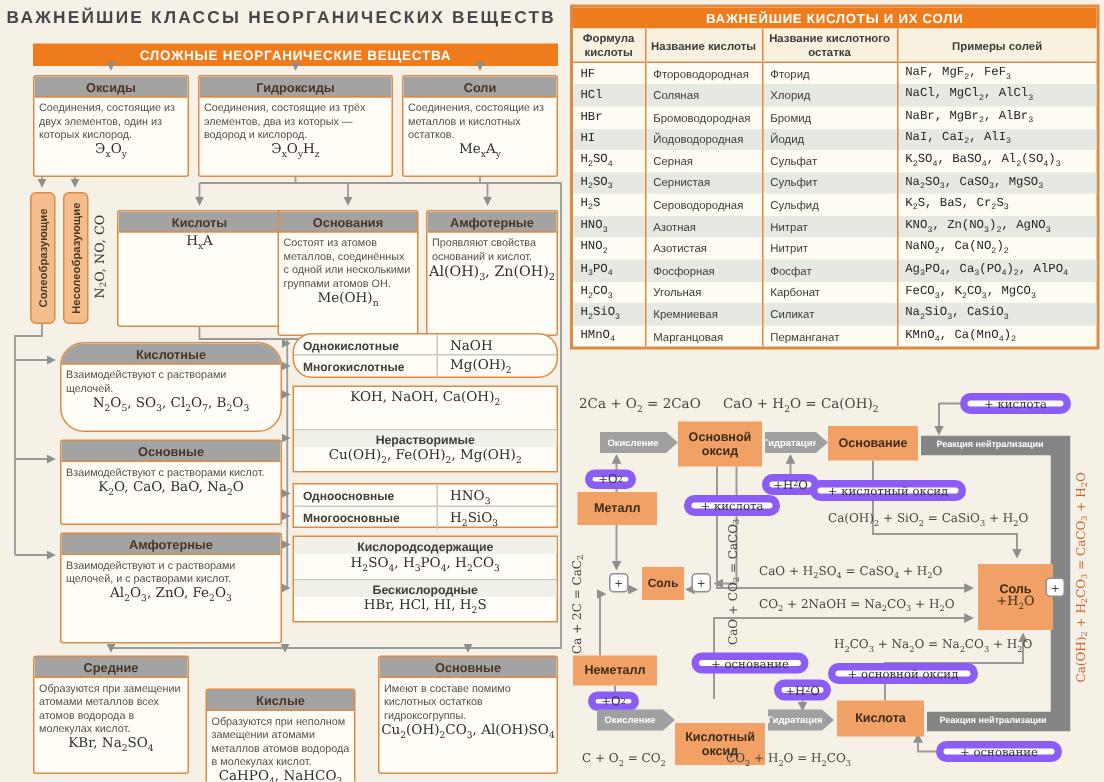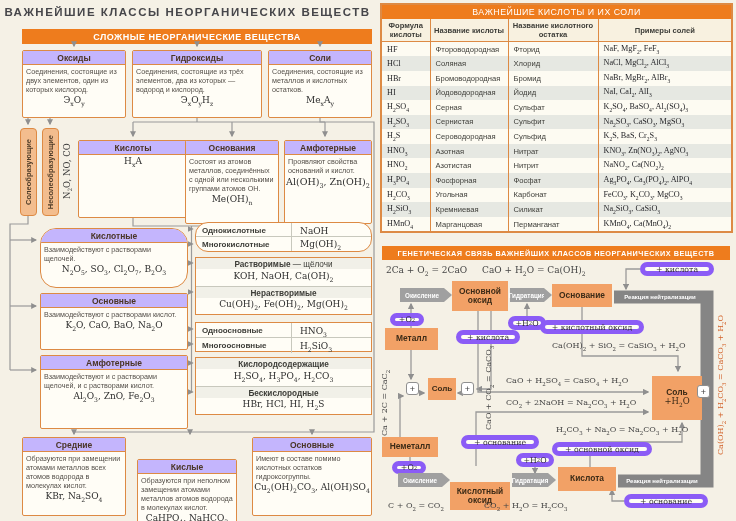--- a/index.html
+++ b/index.html
@@ -1,21 +1,21 @@
 <!DOCTYPE html>
 <html><head>
 <meta charset="utf-8">
 <style>
   * { margin:0; padding:0; box-sizing:border-box; }
   html,body { width:736px; height:521px; }
   body { position:relative; background:#f5f1e6; font-family:"Liberation Sans",sans-serif; overflow:hidden; color:#3c3c38; }
 
   
   .box { position:absolute; background:#fffdf6; border:1px solid #dd8a44; border-radius:2px; overflow:hidden; }
-  .box-hd { background:#c4b5fd; border-bottom:1px solid #dd8a44; text-align:center; font-weight:bold;
+  .box-hd { background:#a3a3a3; border-bottom:1px solid #dd8a44; text-align:center; font-weight:bold;
             font-size:8.5px; color:#4a3526; padding:1.5px 0; }
   .box-bd { font-size:7.2px; line-height:9px; color:#55504a; padding:2px 3px 0 3px; text-align:left; }
   .box-fm { font-family:"DejaVu Serif",serif; font-size:9px; color:#2e2e2e; text-align:center; padding-top:1px; }
   sub { font-size:0.68em; }
 
   .obar { position:absolute; background:#ee7c1d; color:#fff; font-weight:bold; text-align:center;
           display:flex; align-items:center; justify-content:center; letter-spacing:0.5px; }
 
   
   .vbar { position:absolute; background:#f3bd8e; border:1px solid #dd8a44; border-radius:4px;
@@ -31,29 +31,29 @@
   .grp-lbl { width:96px; font-weight:bold; font-size:8px; color:#3d3d38; padding:3px 0 0 6px; border-right:1px solid #c8c8bd; }
   .grp-val { flex:1; font-family:"DejaVu Serif",serif; font-size:9px; color:#2e2e2e; padding:2.5px 0 0 8px; }
   .grp-sec { flex:1; border-bottom:1px solid #c8c8bd; }
   .grp-sec:last-child { border-bottom:none; }
   .grp-hdr { text-align:center; font-weight:bold; font-size:8.2px; color:#3d3d38; padding-top:2px; background:#f1f0e8; }
   .grp-hdr .lt { font-weight:normal; }
   .grp-fml { text-align:center; font-family:"DejaVu Serif",serif; font-size:9px; color:#2e2e2e; padding-top:1.5px; }
 
   
   .acids { position:absolute; left:380px; top:3px; width:353px; border:2px solid #dd8a44; background:#fdfbf2; }
-  .acids-title { background:#ee7c1d; color:#fff; font-weight:normal; font-size:8.8px; text-align:center; padding:2px 0; letter-spacing:0.5px; }
+  .acids-title { background:#ee7c1d; color:#fff; font-weight:bold; font-size:8.8px; text-align:center; padding:2px 0; letter-spacing:0.5px; }
   .acids table { width:100%; border-collapse:collapse; table-layout:fixed; }
   .acids th { font-size:7.6px; font-weight:bold; color:#3d3d38; background:#f8f1e0; line-height:1.2;
               padding:2px 1px; border-bottom:1.5px solid #dd8a44; border-left:1px solid #dd8a44; vertical-align:middle; }
   .acids th:first-child { border-left:none; }
   .acids td { font-size:7.6px; color:#3d3d38; padding:1.5px 0 1.5px 5px; border-left:1px solid #dd8a44; height:14.6px; }
   .acids td:first-child { border-left:none; }
   .acids tr:nth-child(even) td { background:#e6e8e2; }
-  .acids td.fm { font-family:Liberation Serif, serif; font-size:8.2px; color:#26262a; }
+  .acids td.fm { font-family:Liberation Mono, monospace; font-size:8.2px; color:#26262a; }
 
   
   .gd { position:absolute; left:380px; top:244px; width:354px; height:277px; }
   .gd > * { position:absolute; }
   .node { background:#f2a166; color:#3c2b17; font-weight:bold; font-size:8.4px; line-height:1.12;
           display:flex; align-items:center; justify-content:center; text-align:center; }
   .garrow { background:#a0a0a0; color:#fff; font-size:6.3px; font-weight:bold;
             display:flex; align-items:center; justify-content:center; }
   .garrow::after { content:''; position:absolute; right:-8px; top:50%; margin-top:-7px;
                    border-left:8px solid #a0a0a0; border-top:7px solid transparent; border-bottom:7px solid transparent; }
@@ -177,21 +177,20 @@
       <div class="grp-val">NaOH</div>
     </div>
     <div class="grp-row">
       <div class="grp-lbl">Многокислотные</div>
       <div class="grp-val">Mg(OH)<sub>2</sub></div>
     </div>
   </div>
 
   <div class="grp" style="left:195px;top:257px;width:177px;height:58px;">
     <div class="grp-sec">
-      <div class="grp-hdr"><span>Растворимые</span><span class="lt"> — щёлочи</span></div>
       <div class="grp-fml">KOH, NaOH, Ca(OH)<sub>2</sub></div>
     </div>
     <div class="grp-sec">
       <div class="grp-hdr"><span>Нерастворимые</span></div>
       <div class="grp-fml">Cu(OH)<sub>2</sub>, Fe(OH)<sub>2</sub>, Mg(OH)<sub>2</sub></div>
     </div>
   </div>
 
   <div class="grp" style="left:195px;top:322px;width:177px;height:30px;">
     <div class="grp-row">
@@ -326,21 +325,20 @@
           <td class="fm">HMnO<sub>4</sub></td>
           <td>Марганцовая</td>
           <td>Перманганат</td>
           <td class="fm">KMnO<sub>4</sub>, Ca(MnO<sub>4</sub>)<sub>2</sub></td>
         </tr>
       </tbody>
   </table>
 </div>
 
 <div class="gd">
-  <div class="obar" style="left:2px;top:2px;width:348px;height:14px;font-size:7.3px;">ГЕНЕТИЧЕСКАЯ СВЯЗЬ ВАЖНЕЙШИХ КЛАССОВ НЕОРГАНИЧЕСКИХ ВЕЩЕСТВ</div>
 
   <svg class="lines" width="354" height="277">
     <defs>
       <marker id="b" viewBox="0 0 10 10" refX="8" refY="5" markerWidth="5" markerHeight="5" orient="auto">
         <path d="M0,0 L10,5 L0,10 z" fill="#8f8f8f"></path>
       </marker>
     </defs>
 
     <path d="M234 53 L327 53 L327 237 L238 237" stroke="#858585" stroke-width="13" fill="none"></path>
     <polygon points="328,138 328,168 310,153" fill="#858585"></polygon>

